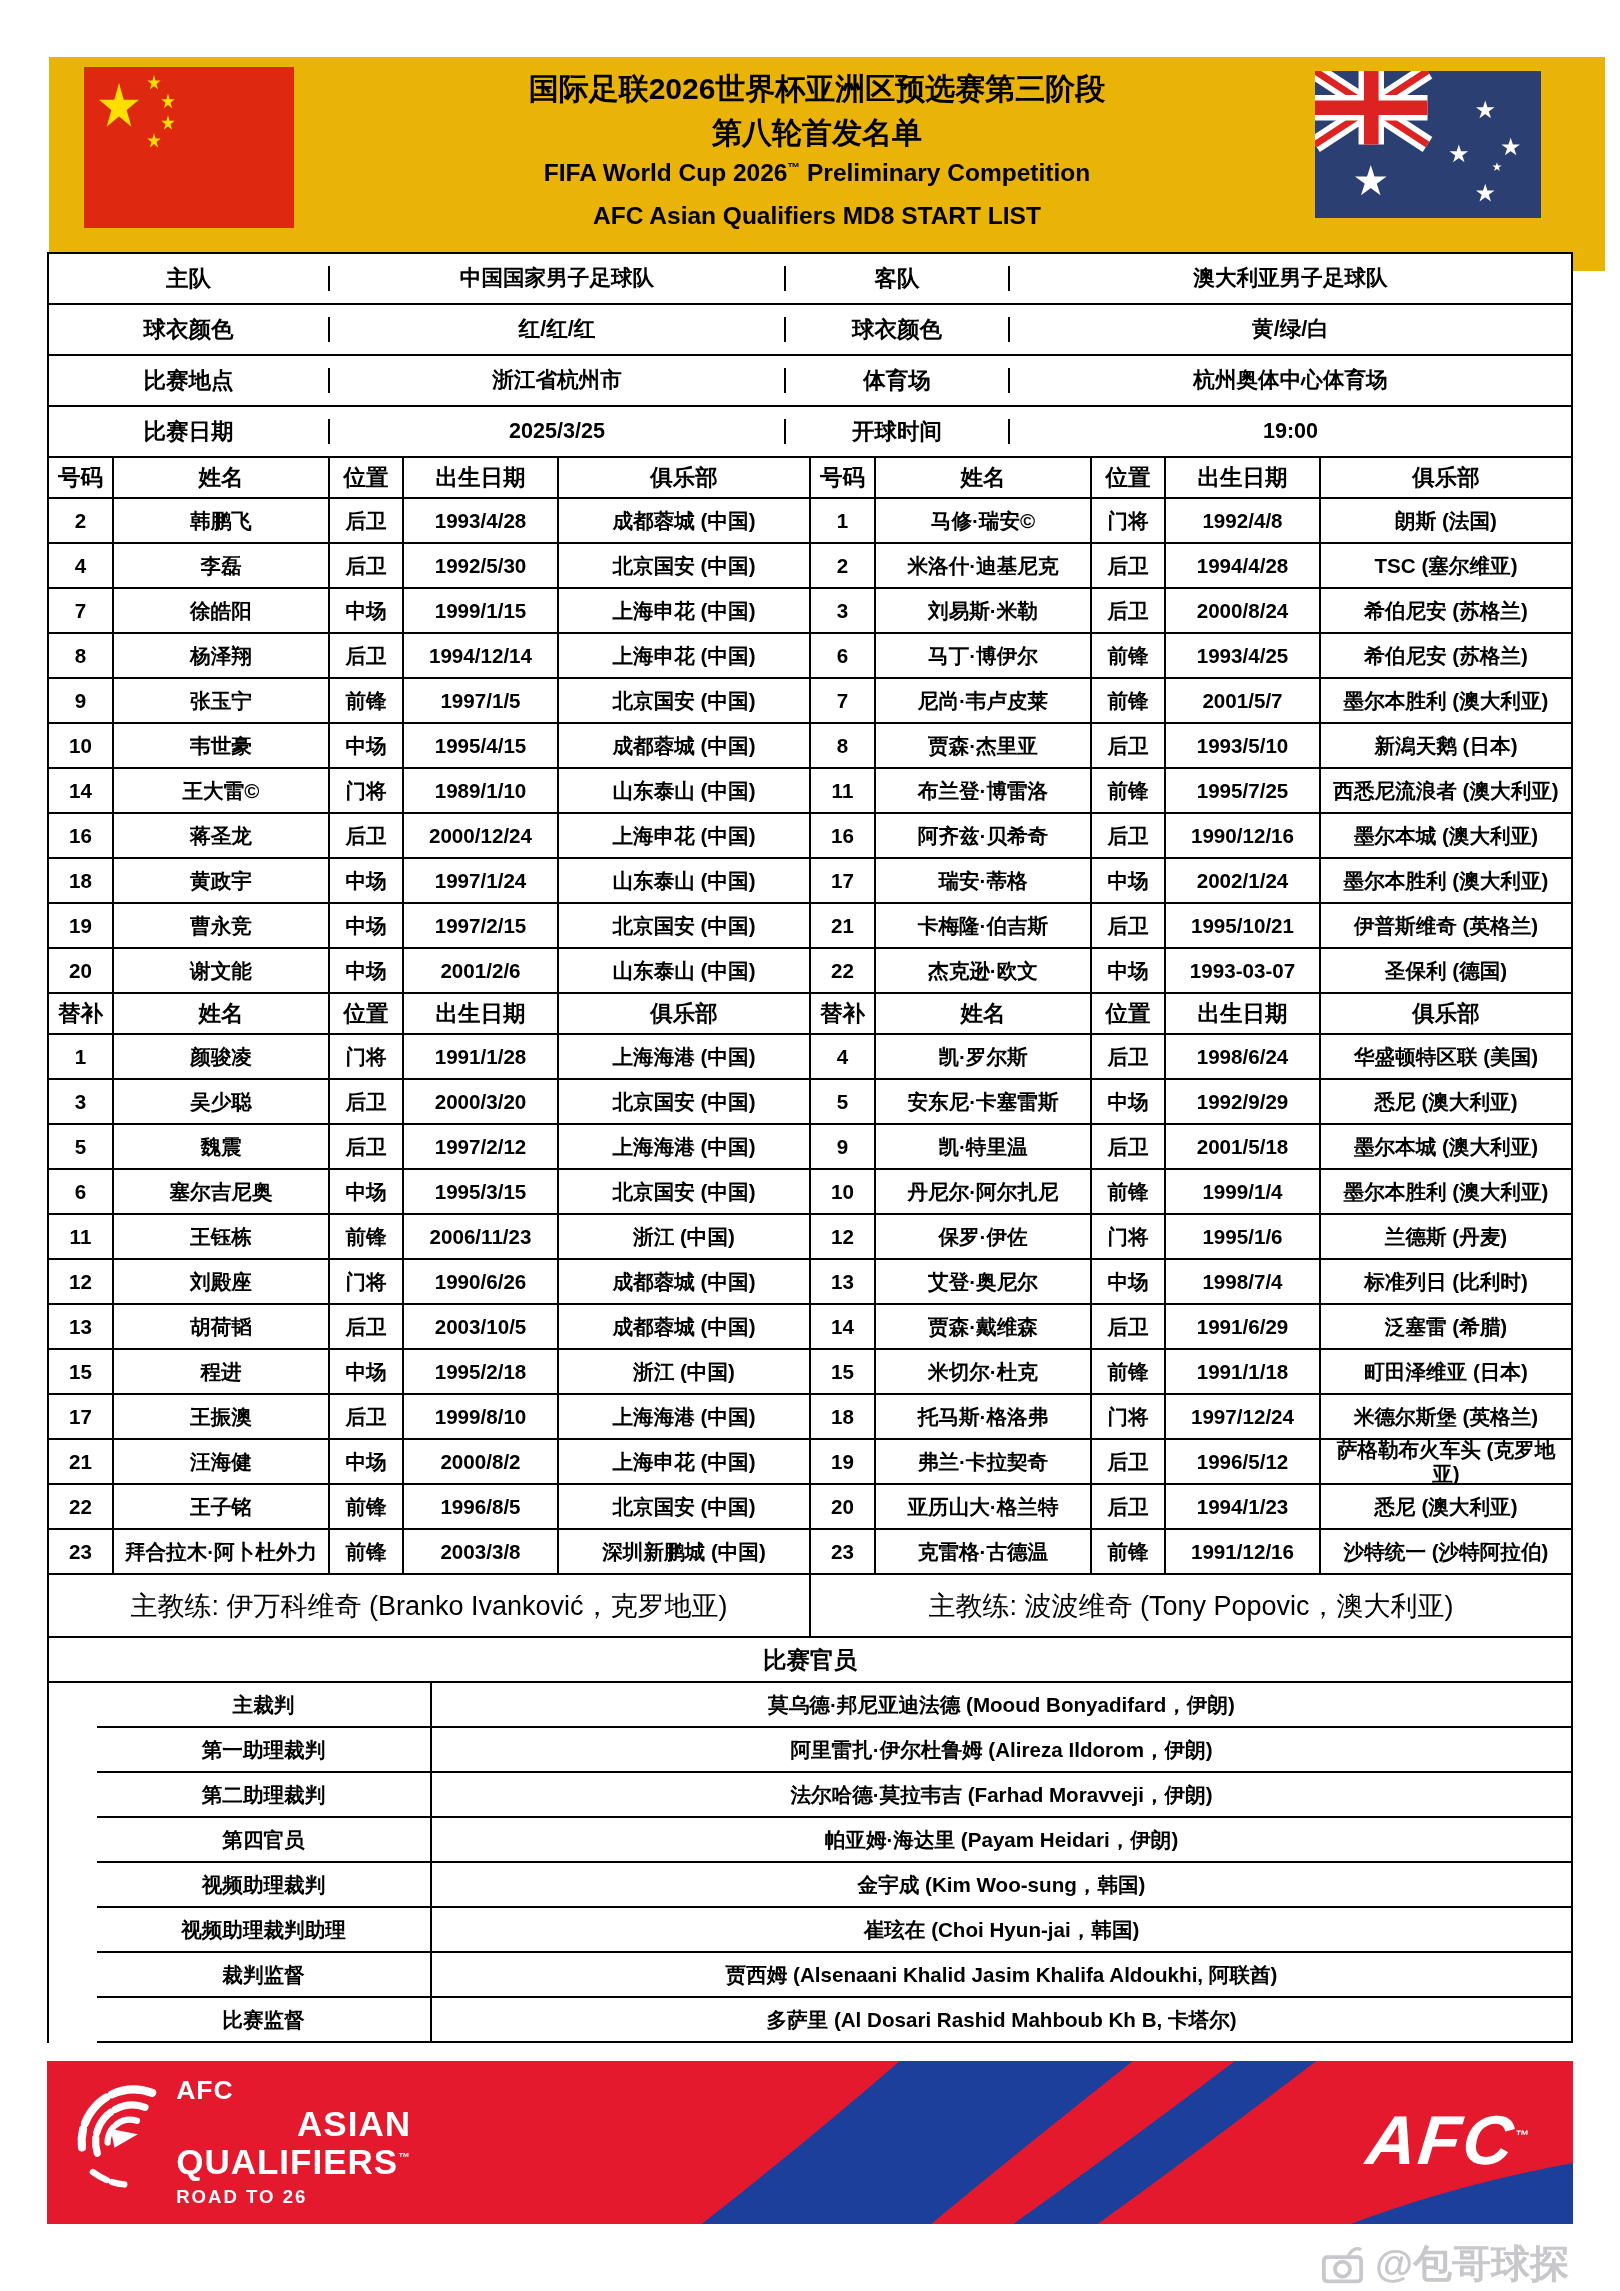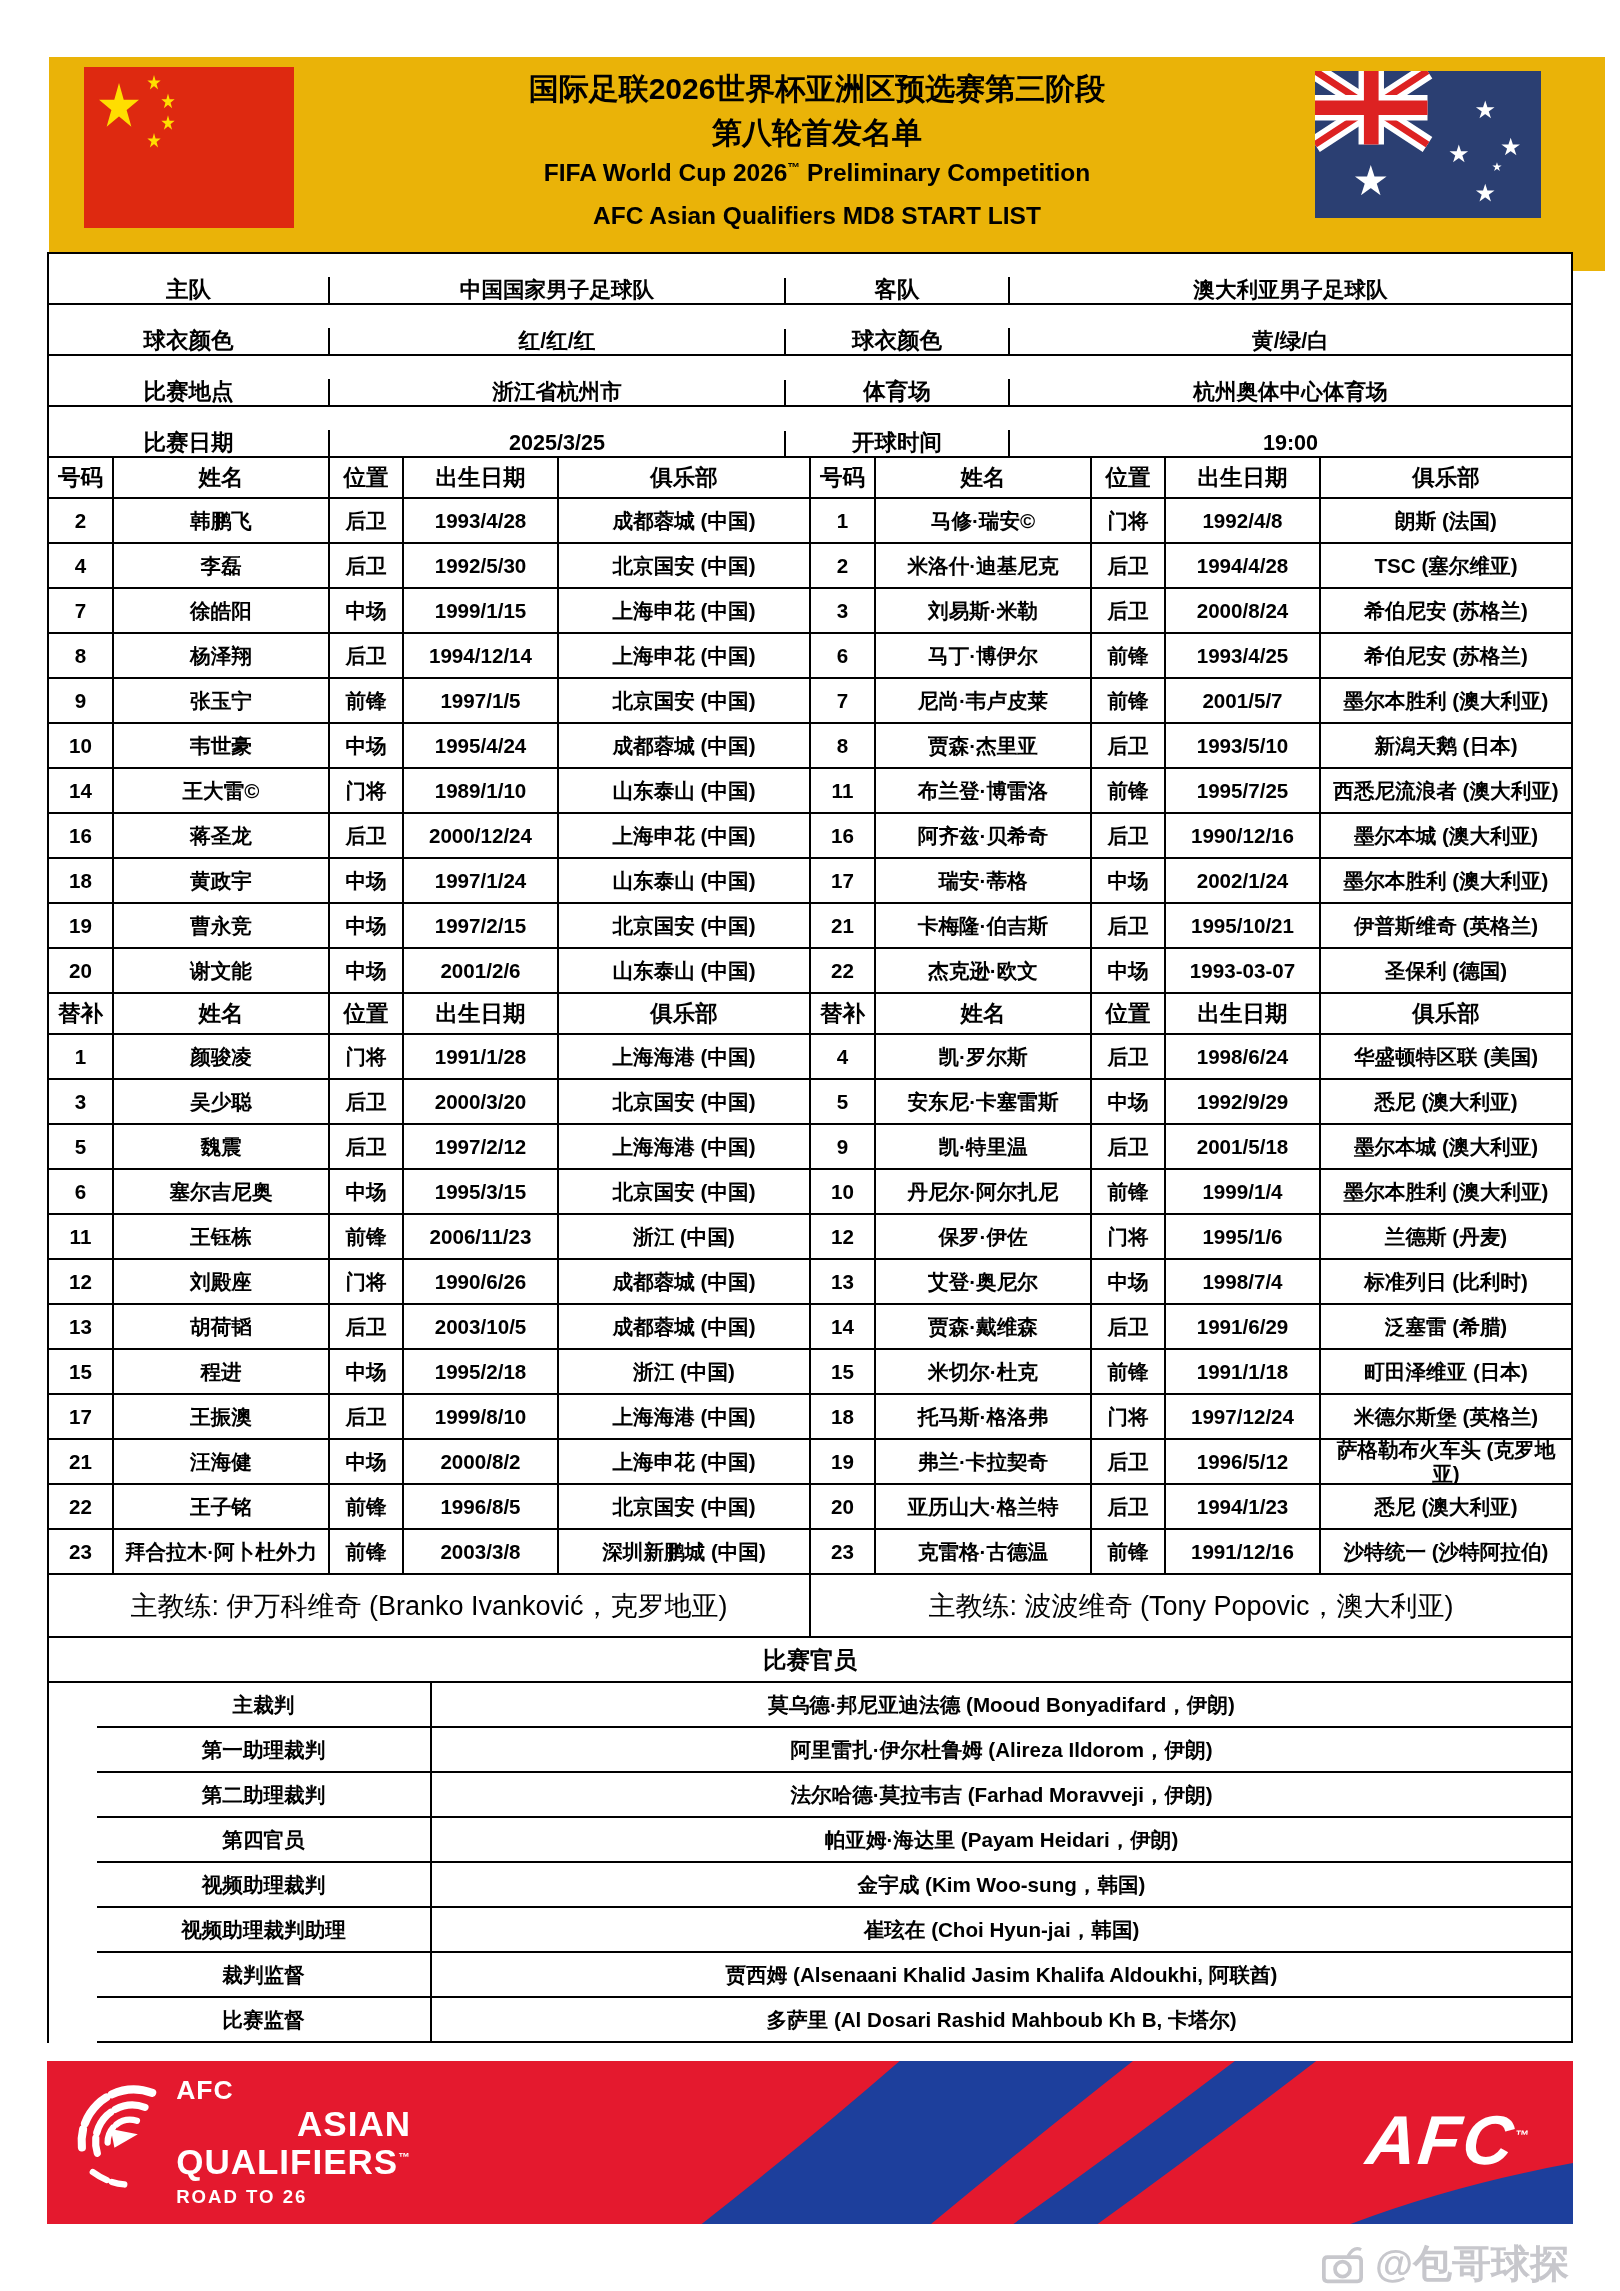--- a/index.html
+++ b/index.html
@@ -13,21 +13,21 @@
   .t-line{position:absolute;left:0;right:0;text-align:center;white-space:nowrap;}
   .t1{top:11.8px;font-size:30px;font-weight:800;}
   .t2{top:56px;font-size:30px;font-weight:800;}
   .t3{top:102px;font-size:24.5px;font-weight:800;}
   .t4{top:145px;font-size:24.5px;font-weight:800;}
   .tm-sup{font-size:12.7px;vertical-align:super;}
   
   *{box-sizing:border-box;}
   .sheet{position:absolute;left:47px;top:252px;width:1526px;background:#fff;
          border:2.9px solid #000;border-bottom:none;}
-  .row{display:flex;border-bottom:2.9px solid #000;align-items:flex-end;}
+  .row{display:flex;border-bottom:2.9px solid #000;align-items:center;}
   .cell{display:flex;align-items:center;justify-content:center;border-right:2px solid #000;
         text-align:center;line-height:1.15;padding:0 3.9px;}
   .cell:last-child{border-right:none;}
   
   .info-row{height:51px;}
   .info-row .lab{font-weight:800;font-size:22.5px;}
   .info-row .val{font-weight:600;font-size:21.6px;}
   .c-l1{width:281px;} .c-v1{width:456px;} .c-l2{width:224px;} .c-v2{flex:1;}
   
   .halves{display:flex;}
@@ -193,21 +193,21 @@
     <div class="cell c-name">张玉宁</div>
     <div class="cell c-pos">前锋</div>
     <div class="cell c-dob">1997/1/5</div>
     <div class="cell c-club">北京国安 (中国)</div>
   </div>
 
   <div class="r-row r-data">
     <div class="cell c-no">10</div>
     <div class="cell c-name">韦世豪</div>
     <div class="cell c-pos">中场</div>
-    <div class="cell c-dob">1995/4/24</div>
+    <div class="cell c-dob">1995/4/15</div>
     <div class="cell c-club">成都蓉城 (中国)</div>
   </div>
 
   <div class="r-row r-data">
     <div class="cell c-no">14</div>
     <div class="cell c-name">王大雷©</div>
     <div class="cell c-pos">门将</div>
     <div class="cell c-dob">1989/1/10</div>
     <div class="cell c-club">山东泰山 (中国)</div>
   </div>

